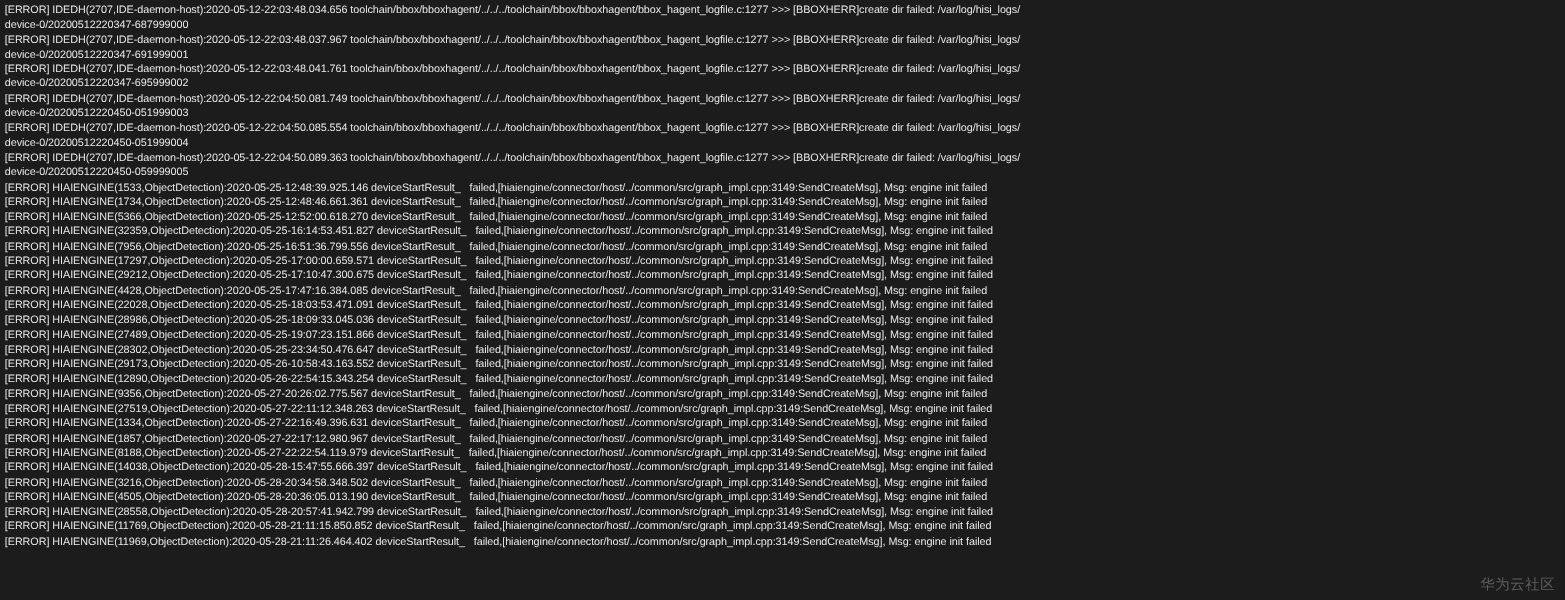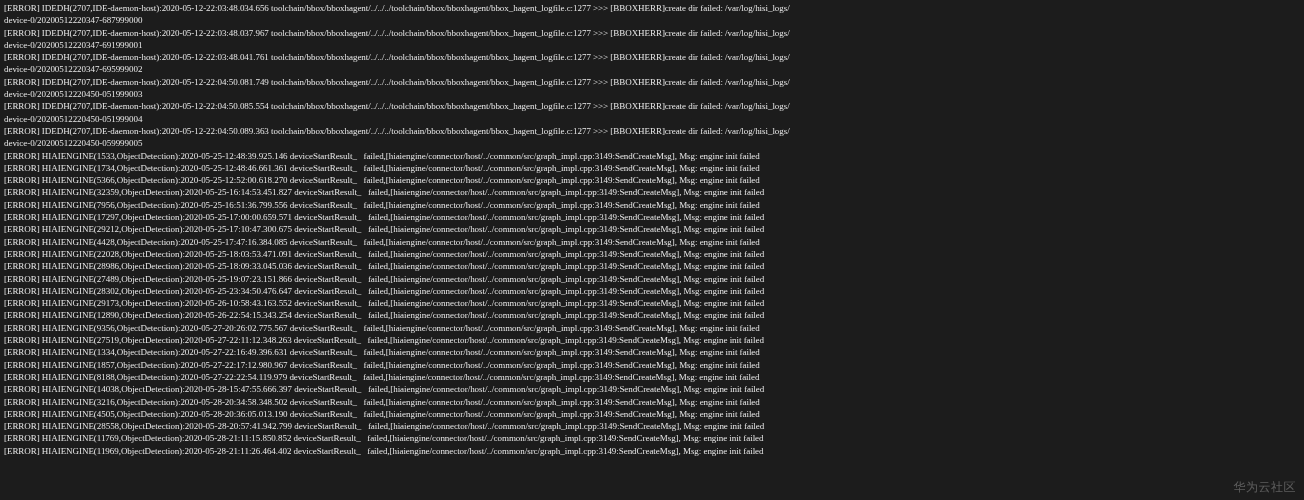--- a/index.html
+++ b/index.html
@@ -11,21 +11,21 @@
     overflow: hidden;
   }
   .terminal {
     width: 1304px;
     height: 500px;
     background: #1c1c1c;
     position: relative;
     box-sizing: border-box;
   }
   .log-content {
-    font-family: Liberation Serif, serif;
+    font-family: Liberation Sans, sans-serif;
     font-size: 9.0px;
     line-height: 12.3px;
     color: #e8e8e8;
     white-space: pre;
     padding: 2px 4px 0 4px;
     letter-spacing: -0.05px;
   }
   .watermark {
     position: absolute;
     right: 8px;

